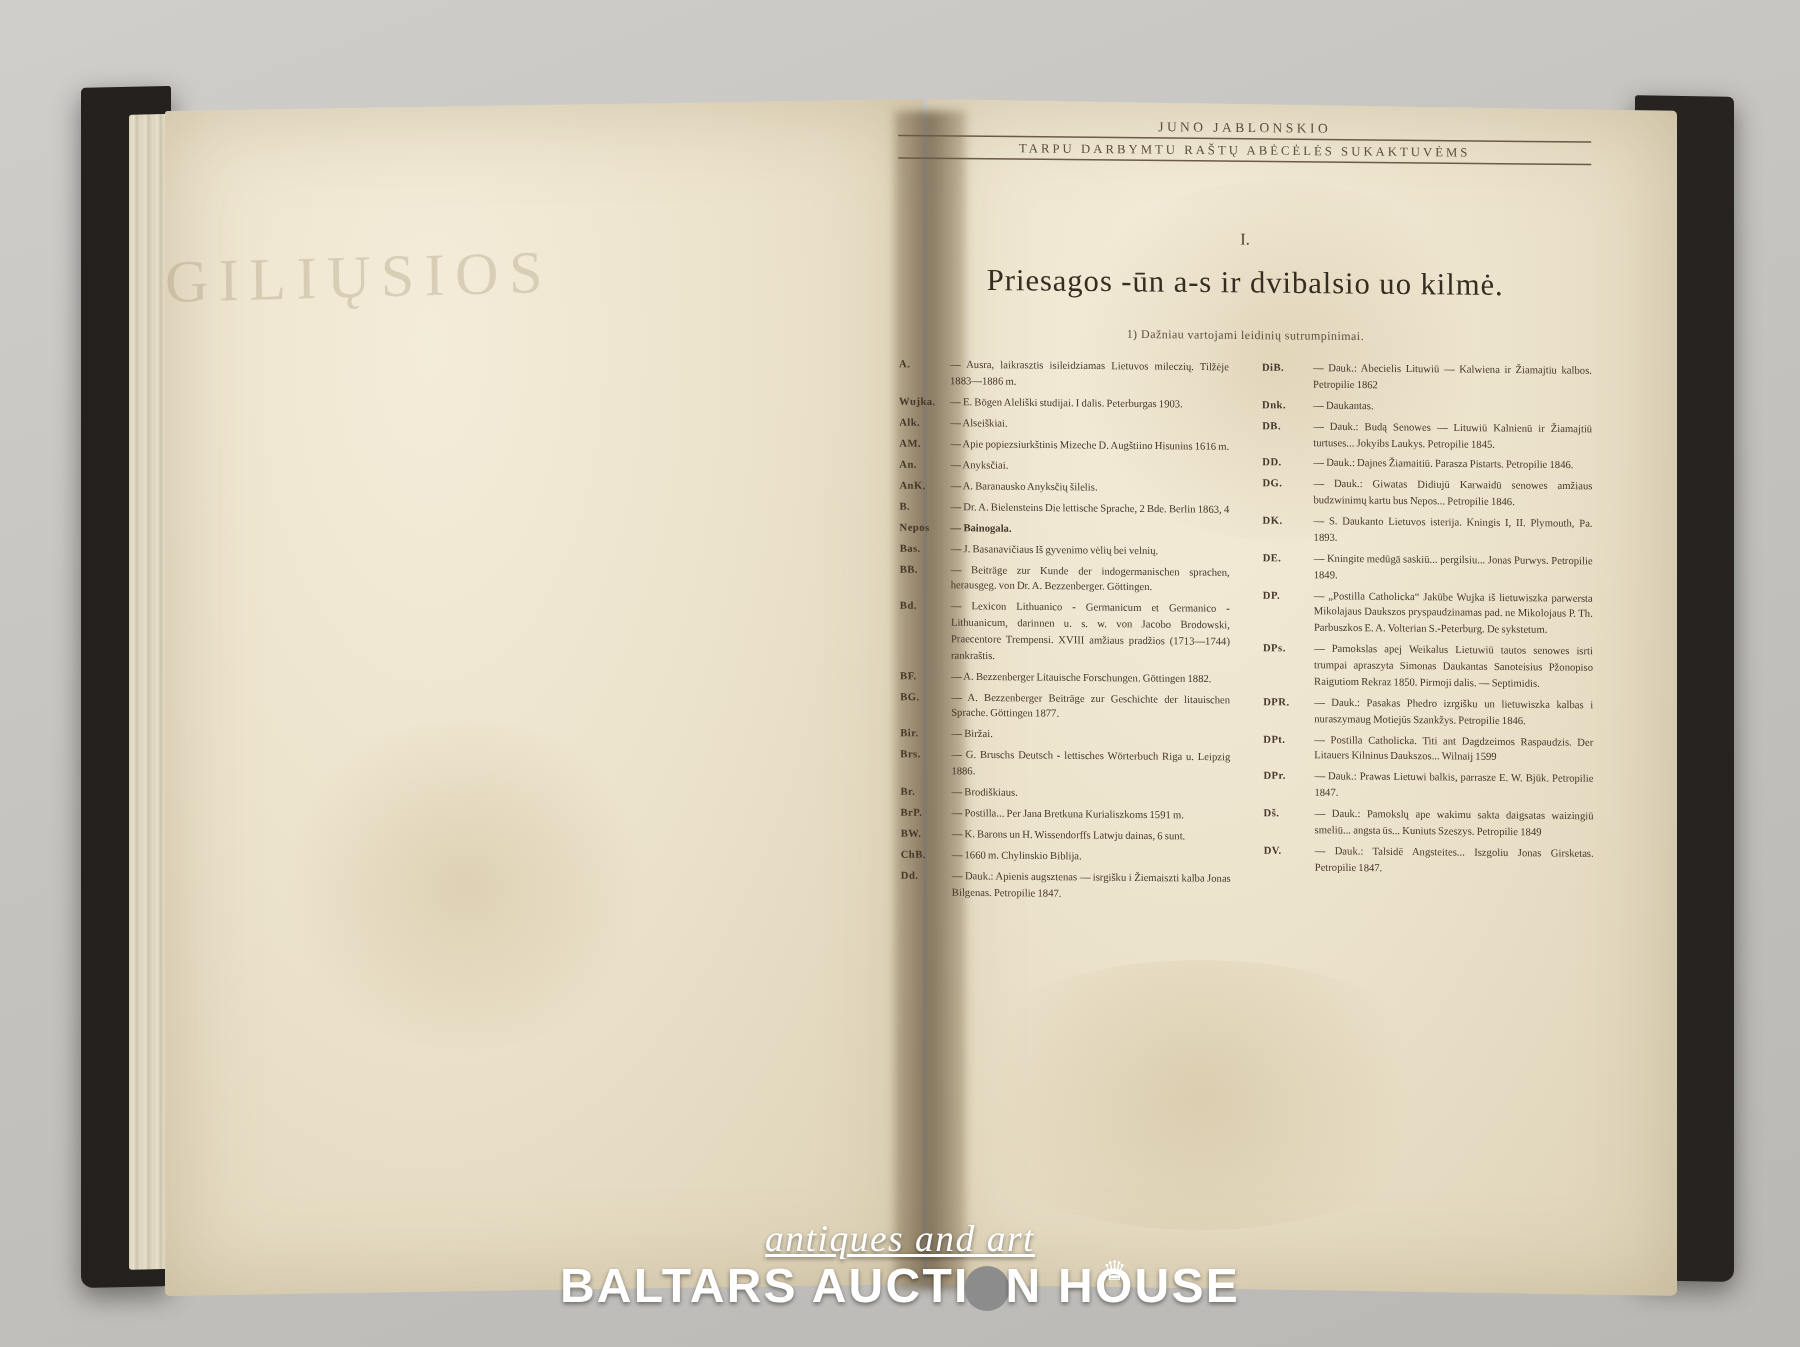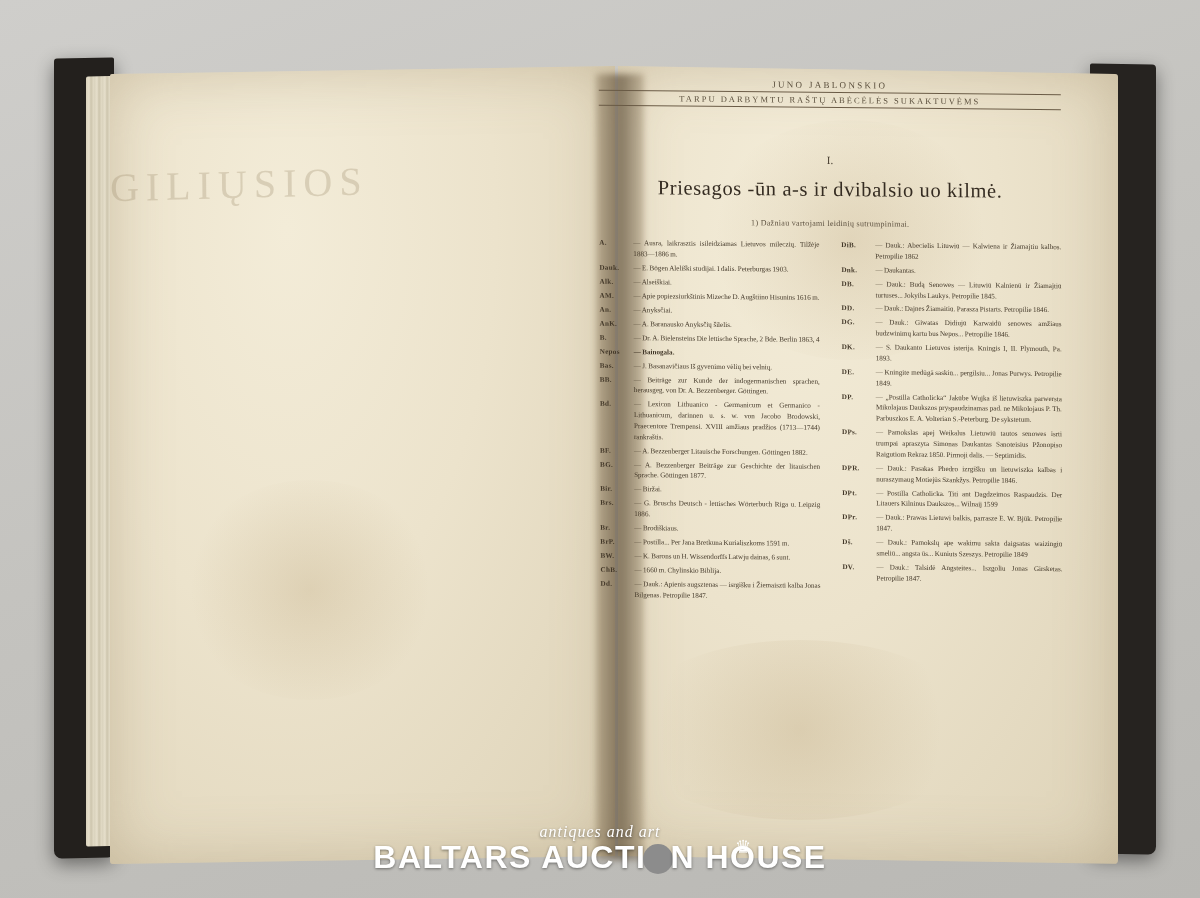--- a/index.html
+++ b/index.html
@@ -197,23 +197,24 @@
     bottom: 22px;
     width: 1200px;
     text-align: center;
     color: #ffffff;
     text-shadow: 0 1px 3px rgba(0,0,0,0.45);
     pointer-events: none;
   }
   .wm-top {
     font-family: "Liberation Serif", serif;
     font-style: italic;
-    font-size: 16px;
+    font-size: 25px;
     letter-spacing: 1px;
     margin-bottom: -2px;
+    text-decoration: underline;
   }
   .wm-main {
     font-family: "Liberation Sans", sans-serif;
     font-size: 32px;
     font-weight: bold;
     letter-spacing: 1.5px;
   }
   .wm-crown {
     position: absolute;
     left: 50%;
@@ -263,21 +264,21 @@
     <div class="chaptitle">Priesagos  -ūn a-s ir dvibalsio uo kilmė.</div>
     <div class="subnote">1) Dažniau vartojami leidinių sutrumpinimai.</div>
 
     <div class="cols">
       <div class="col" id="col-left">
           <div class="entry">
             <span class="abbr">A.</span>
             <span class="def">— Ausra, laikrasztis isileidziamas Lietuvos mileczių. Tilžėje 1883—1886 m.</span>
           </div>
           <div class="entry">
-            <span class="abbr">Dauk.</span>
+            <span class="abbr">Wujka.</span>
             <span class="def">— E. Bögen Aleliški studijai. I dalis. Peterburgas 1903.</span>
           </div>
           <div class="entry">
             <span class="abbr">Alk.</span>
             <span class="def">— Alseiškiai.</span>
           </div>
           <div class="entry">
             <span class="abbr">AM.</span>
             <span class="def">— Apie popiezsiurkštinis Mizeche D. Augštiino Hisunins 1616 m.</span>
           </div>

